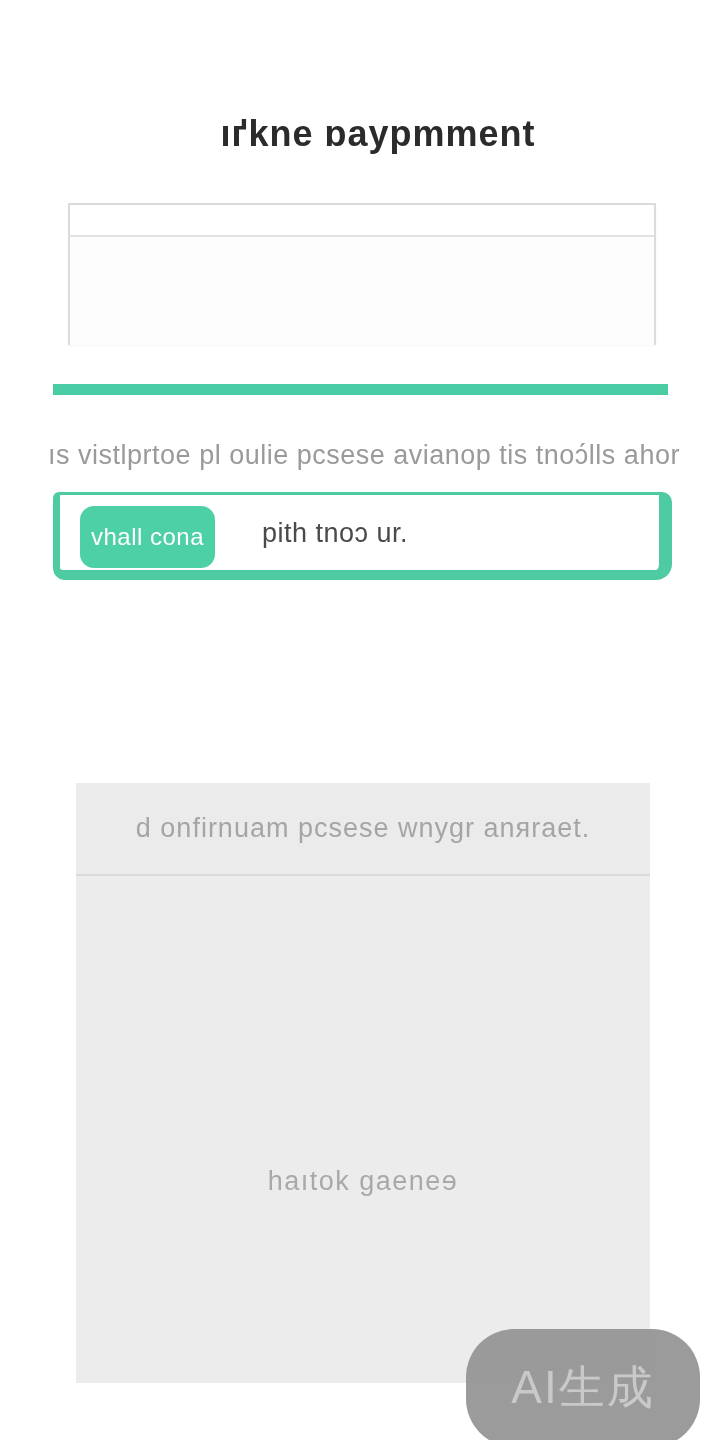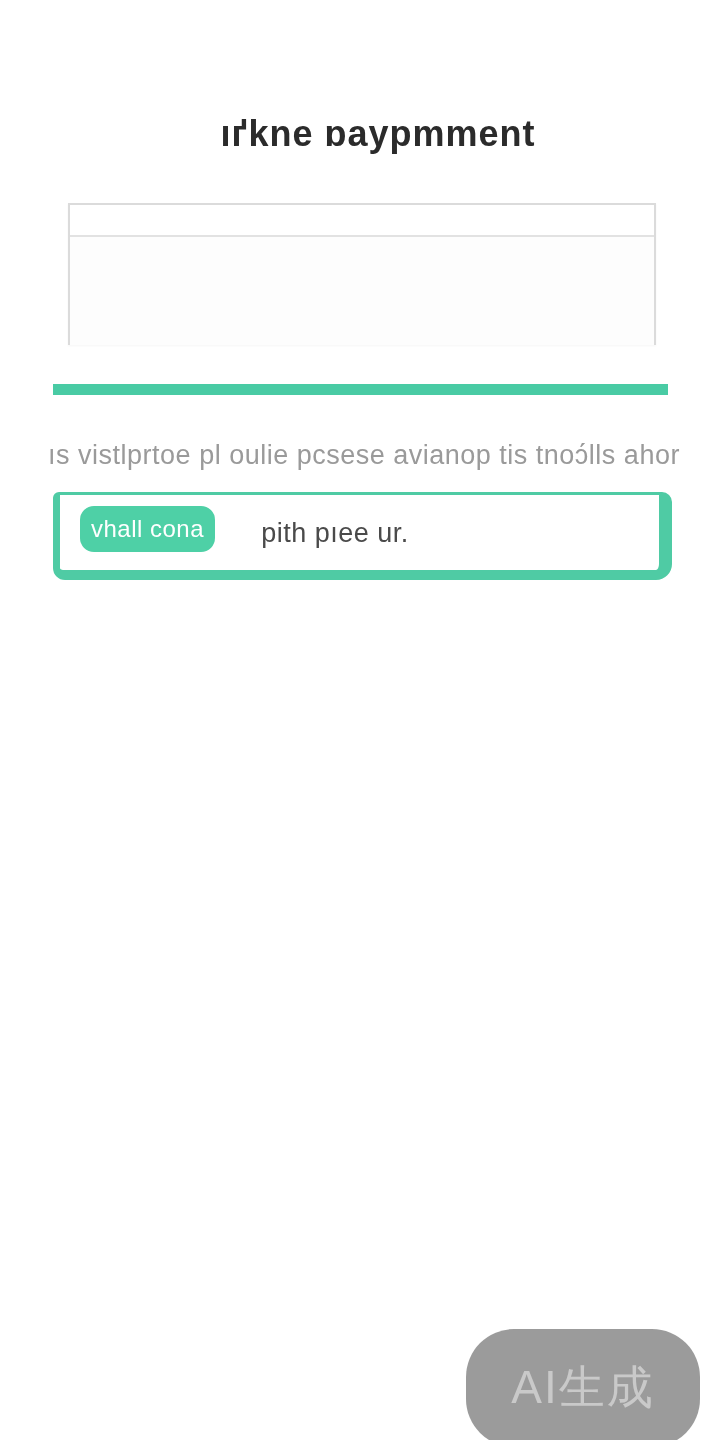--- a/index.html
+++ b/index.html
@@ -32,21 +32,21 @@
     letter-spacing:0.5px;
   }
   .action-bar{
     position:absolute;left:53px;top:492px;width:619px;height:88px;
     box-sizing:border-box;background:#ffffff;
     border-style:solid;border-color:#4fcba4;
     border-top-width:3px;border-left-width:7px;border-right-width:13px;border-bottom-width:10px;
     border-radius:6px 10px 16px 12px;
   }
   .pill-btn{
-    position:absolute;left:20px;top:11px;width:135px;height:46px;
+    position:absolute;left:20px;top:11px;width:135px;height:62px;
     background:#4ed0a6;border:none;border-radius:14px;
     color:#ffffff;font-size:24px;font-weight:400;
     font-family:"Liberation Sans","DejaVu Sans",sans-serif;
     letter-spacing:0.5px;cursor:pointer;
   }
   .action-hint{
     position:absolute;left:130px;top:50%;width:290px;transform:translateY(-50%);
     text-align:center;font-size:27px;font-weight:300;color:#4a4a4a;letter-spacing:0.5px;
   }
   .section-title{
@@ -87,20 +87,28 @@
     <div class="card-header-row"></div>
     <div class="card-body"></div>
   </div>
 
   <div class="accent-line"></div>
 
   <p class="helper-text">ıs vistlprtoe pl oulie pcsese avianop tis tnoɔ́lls ahor</p>
 
   <div class="action-bar">
     <button class="pill-btn">vhall cona</button>
-    <span class="action-hint">pith pıee ur.</span>
+    <span class="action-hint">pith tnoɔ ur.</span>
   </div>
 
 
+  <div class="panel">
+    <div class="panel-header">
+      <span class="panel-header-text">d onfirnuam pcsese wnygr anяraet.</span>
+    </div>
+    <div class="panel-body">
+      <span class="panel-body-text">haıtok gaeneɘ</span>
+    </div>
+  </div>
 
   <div class="watermark">AI生成</div>
 
 </div>
 
 </body></html>

